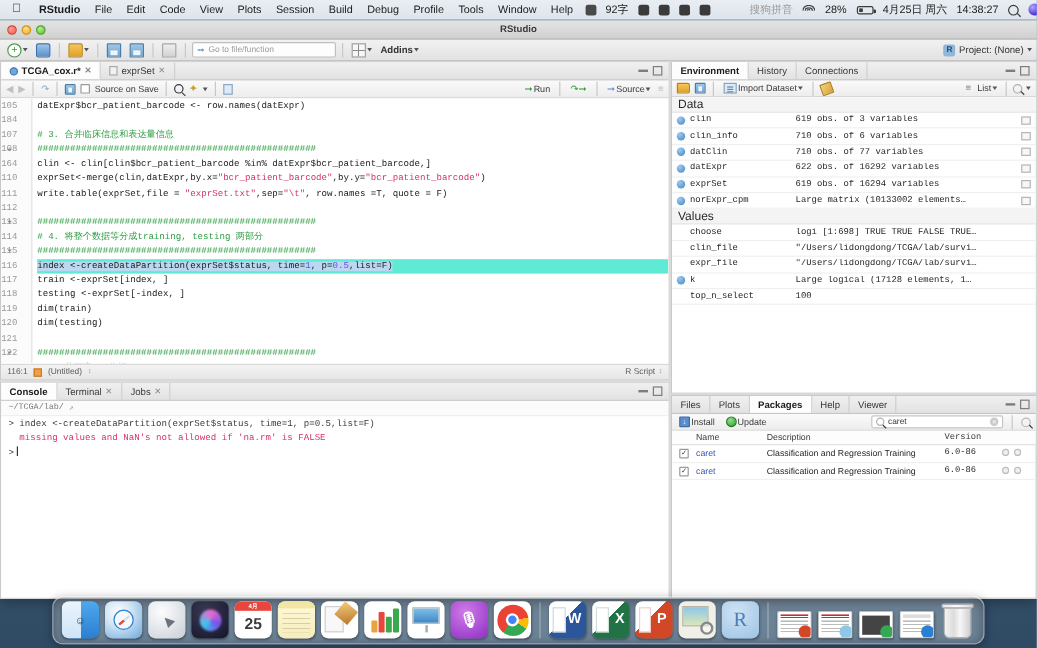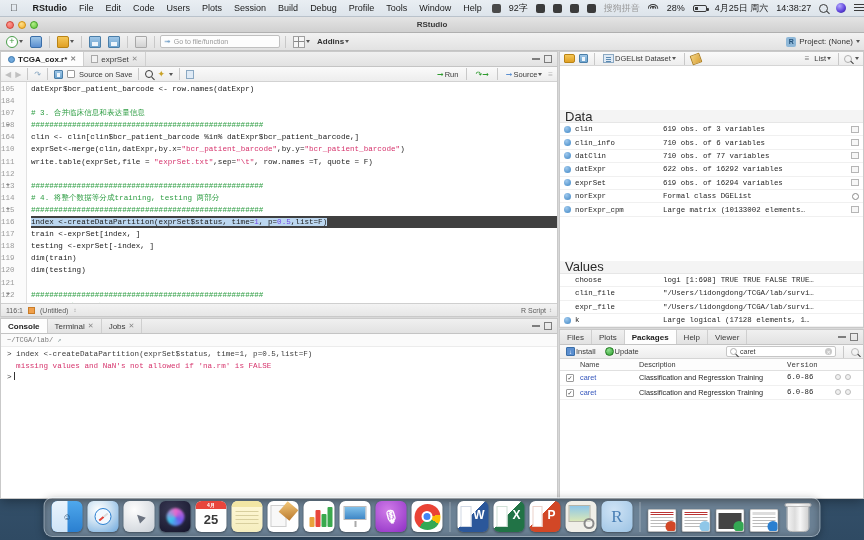--- a/index.html
+++ b/index.html
@@ -175,21 +175,21 @@
   .code{
     flex:1;font-family:"Liberation Mono",monospace;font-size:7.6px;line-height:12.1px;
     padding:1px 0 0 4px;white-space:pre;overflow:hidden;color:#1a1a1a;
   }
   .code .ln{height:12.1px;}
   .cm{color:#2f9e44;}
   .str{color:#d6336c;}
   .num{color:#7048e8;}
   .kw{color:#1a1a1a;}
   .hl{background:#bcd7f0;}
-  .cursor-line{background:#404040;}
+  .cursor-line{background:#5eead4;}
 
   
   .statusbar{
     height:13px;background:linear-gradient(180deg,#f3f3f3,#e6e6e6);
     border-top:1px solid #cfcfcf;display:flex;align-items:center;
     padding:0 5px;gap:5px;font-size:7px;color:#5a5a5a;flex:none;
   }
   .sb-right{margin-left:auto;display:flex;align-items:center;gap:3px;}
   .orangebox{width:7px;height:7px;background:#f0a04b;border:1px solid #c97c28;}
 
@@ -217,21 +217,21 @@
     height:14px;background:#fdfdfd;border-bottom:1px solid #e0e0e0;
     display:flex;align-items:center;padding:0 4px;gap:4px;font-size:7.5px;color:#2a2a2a;flex:none;
   }
   .env-search{
     margin-left:auto;width:165px;height:11px;background:#fff;border:1px solid #c6c6c6;
     border-radius:2px;display:flex;align-items:center;gap:3px;padding:0 3px;font-size:7px;color:#aaa;
   }
   .envlist{flex:1;overflow:hidden;background:#fff;font-size:7.6px;}
   .env-sec{
     padding:1px 5px;background:#f4f4f4;border-bottom:1px solid #e6e6e6;
-    font-size:13px;color:#2a2a2a;height:13px;display:flex;align-items:center;margin-top:44px;
+    font-size:10px;color:#2a2a2a;height:13px;display:flex;align-items:center;
   }
   .env-row{
     display:flex;align-items:center;height:13.4px;border-bottom:1px solid #f0f0f0;
     padding:0 4px;gap:4px;font-family:"Liberation Mono",monospace;font-size:7.4px;color:#1f1f1f;
   }
   .env-row .bullet{width:7px;height:7px;border-radius:50%;flex:none;
      background:radial-gradient(circle at 35% 30%,#9fc9ee,#3f86c4);}
   .env-row .bullet.blank{background:none;}
   .env-row .nm{width:84px;flex:none;overflow:hidden;white-space:nowrap;}
   .env-row .vl{flex:1;overflow:hidden;white-space:nowrap;}
@@ -372,21 +372,21 @@
     </div>
   <div>资料.xlsx</div>
 </div>
 
 <div class="menubar">
   <span class="apple"></span>
   <span class="mi bold">RStudio</span>
   <span class="mi">File</span>
   <span class="mi">Edit</span>
   <span class="mi">Code</span>
-  <span class="mi">Users</span>
+  <span class="mi">View</span>
   <span class="mi">Plots</span>
   <span class="mi">Session</span>
   <span class="mi">Build</span>
   <span class="mi">Debug</span>
   <span class="mi">Profile</span>
   <span class="mi">Tools</span>
   <span class="mi">Window</span>
   <span class="mi">Help</span>
   <span class="spacer"></span>
   <span class="ri">
@@ -398,21 +398,21 @@
     </span>
   <span class="ri">
       <span class="icon-box b2"></span>
     </span>
   <span class="ri">
       <span class="icon-box b2"></span>
     </span>
   <span class="ri">
       <span class="icon-box b2"></span>
     </span>
-  <span class="ri" style="color:#9a9a9a;">搜狗拼音</span>
+  <span class="ri" style="color:#9a9a9a;margin-left:25px;">搜狗拼音</span>
   <span class="ri">
       <span class="wifi">
         <i></i>
         <i></i>
         <i></i>
       </span>
     </span>
   <span class="ri">28%</span>
   <span class="ri">
       <span class="batt">
@@ -604,28 +604,43 @@
           <span>~/TCGA/lab/</span>
           <span style="font-size:7px;color:#9aa;">↗</span>
         </div>
         <div class="conout"><div class="c-prompt">&gt; index &lt;-createDataPartition(exprSet$status, time=1, p=0.5,list=F)</div><div class="c-err">  missing values and NaN's not allowed if 'na.rm' is FALSE</div><div class="c-prompt">&gt;<span class="blink"></span></div></div>
       </div>
     </div>
 
     <div class="col col-right">
 
       <div class="pane pane-env">
+        <div class="tabstrip">
+          <div class="ptab active">
+            <span>Environment</span>
+          </div>
+          <div class="ptab">
+            <span>History</span>
+          </div>
+          <div class="ptab">
+            <span>Connections</span>
+          </div>
+          <div class="pane-ctl">
+            <span class="minbox"></span>
+            <span class="maxbox"></span>
+          </div>
+        </div>
 
         <div class="envbar">
           <span class="icn ic-open" style="width:11px;height:9px;"></span>
           <span class="icn ic-save" style="width:9px;height:9px;"></span>
           <span class="tb-sep"></span>
           <span class="tb-btn">
             <span class="imp"></span>
-            <span>DGEList Dataset</span>
+            <span>Import Dataset</span>
             <span class="caret"></span>
           </span>
           <span class="tb-sep"></span>
           <span class="brush"></span>
           <span style="margin-left:auto;display:flex;align-items:center;gap:3px;">
             <span style="font-size:8px;color:#777;">≡</span>
             <span class="tb-btn">
               <span>List</span>
               <span class="caret"></span>
             </span>
@@ -663,26 +678,20 @@
               <span class="gridicn"></span>
             </div>
             <div class="env-row">
               <span class="bullet"></span>
               <span class="nm">exprSet</span>
               <span class="vl">619 obs. of 16294 variables</span>
               <span class="gridicn"></span>
             </div>
             <div class="env-row">
               <span class="bullet"></span>
-              <span class="nm">norExpr</span>
-              <span class="vl">Formal class DGEList</span>
-              <span class="magn"></span>
-            </div>
-            <div class="env-row">
-              <span class="bullet"></span>
               <span class="nm">norExpr_cpm</span>
               <span class="vl">Large matrix (10133002 elements…</span>
               <span class="gridicn"></span>
             </div>
             <div class="env-sec">Values</div>
             <div class="env-row">
               <span class="bullet blank"></span>
               <span class="nm">choose</span>
               <span class="vl">logi [1:698] TRUE TRUE FALSE TRUE…</span>
             </div>

